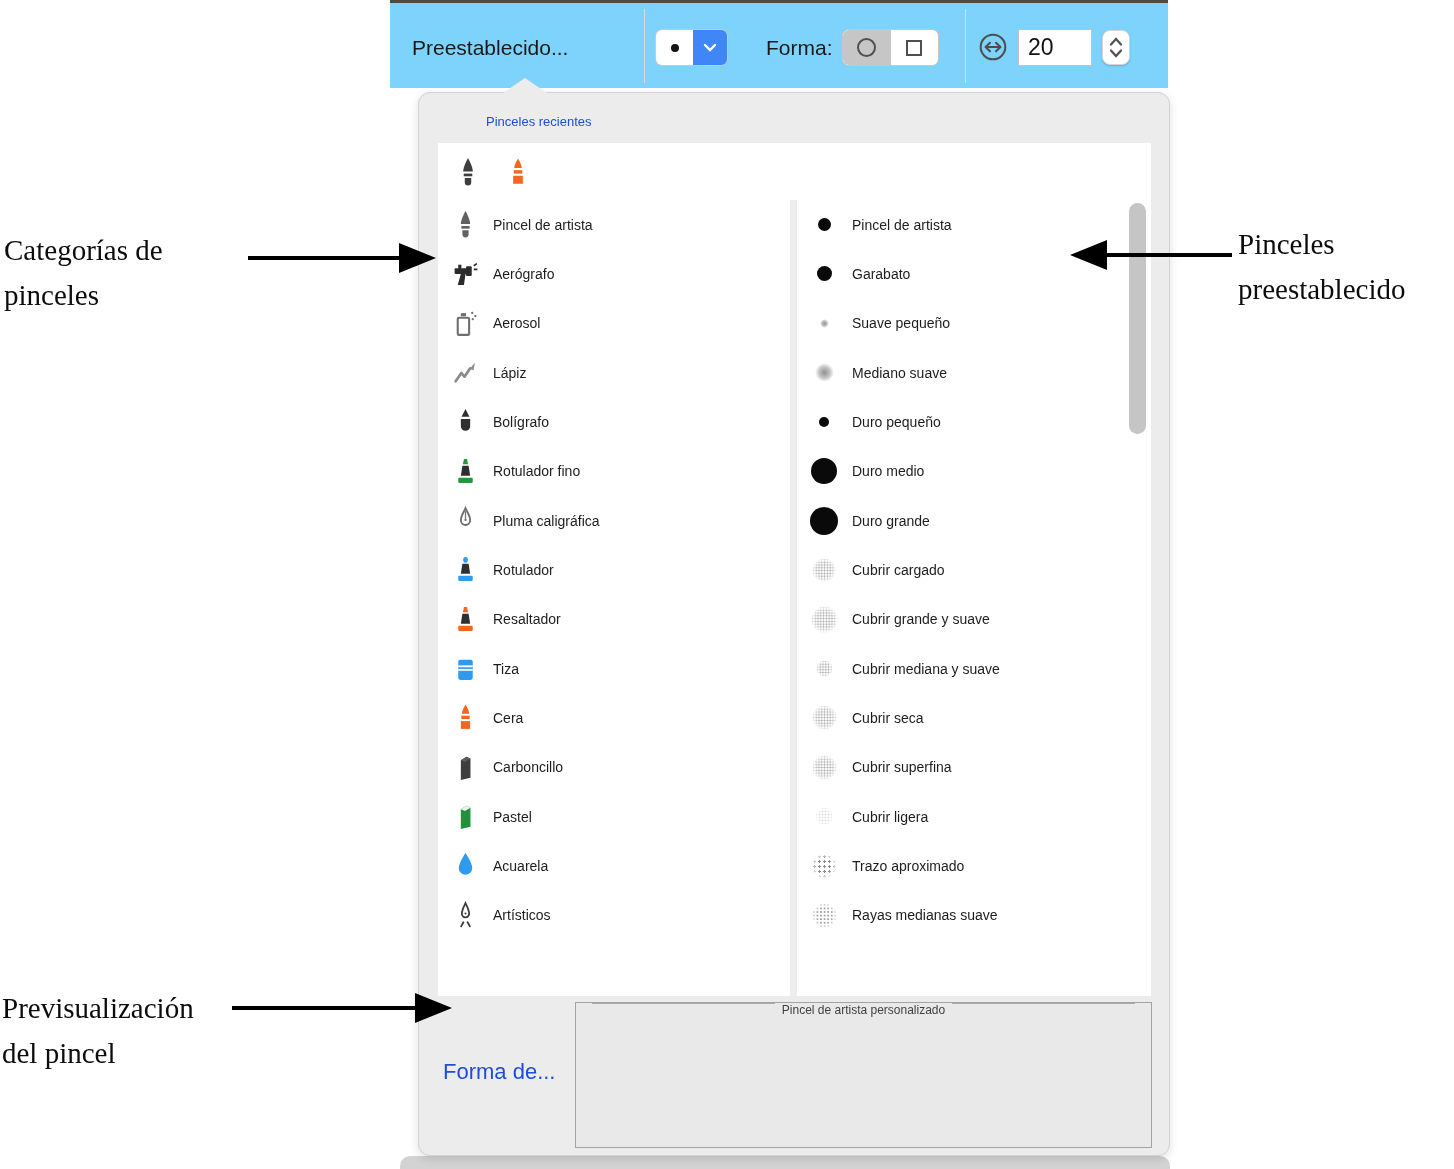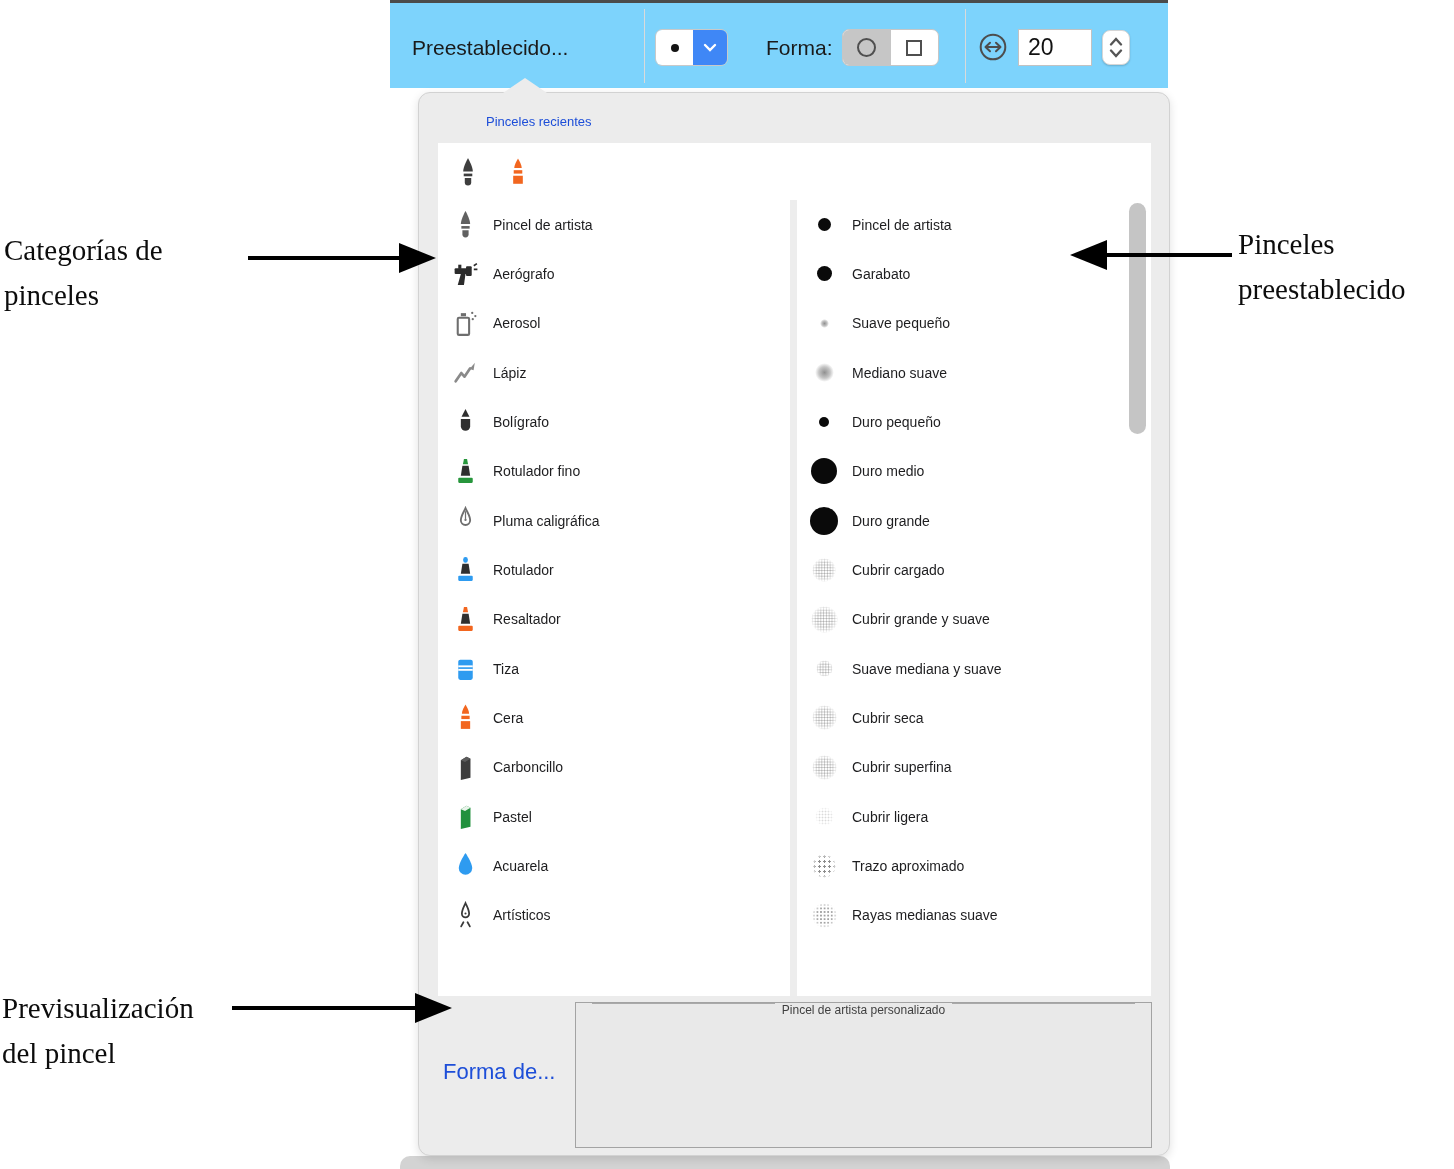--- a/index.html
+++ b/index.html
@@ -367,21 +367,21 @@
           <div class="row">
             <span class="dot-wrap">
               <span class="dot d-speckle" style="width: 27px; height: 27px;"></span>
             </span>
             <span class="row-label">Cubrir grande y suave</span>
           </div>
           <div class="row">
             <span class="dot-wrap">
               <span class="dot d-speckle" style="width: 17px; height: 17px;"></span>
             </span>
-            <span class="row-label">Suave mediana y suave</span>
+            <span class="row-label">Cubrir mediana y suave</span>
           </div>
           <div class="row">
             <span class="dot-wrap">
               <span class="dot d-speckle" style="width: 25px; height: 25px;"></span>
             </span>
             <span class="row-label">Cubrir seca</span>
           </div>
           <div class="row">
             <span class="dot-wrap">
               <span class="dot d-speckle" style="width: 25px; height: 25px;"></span>

